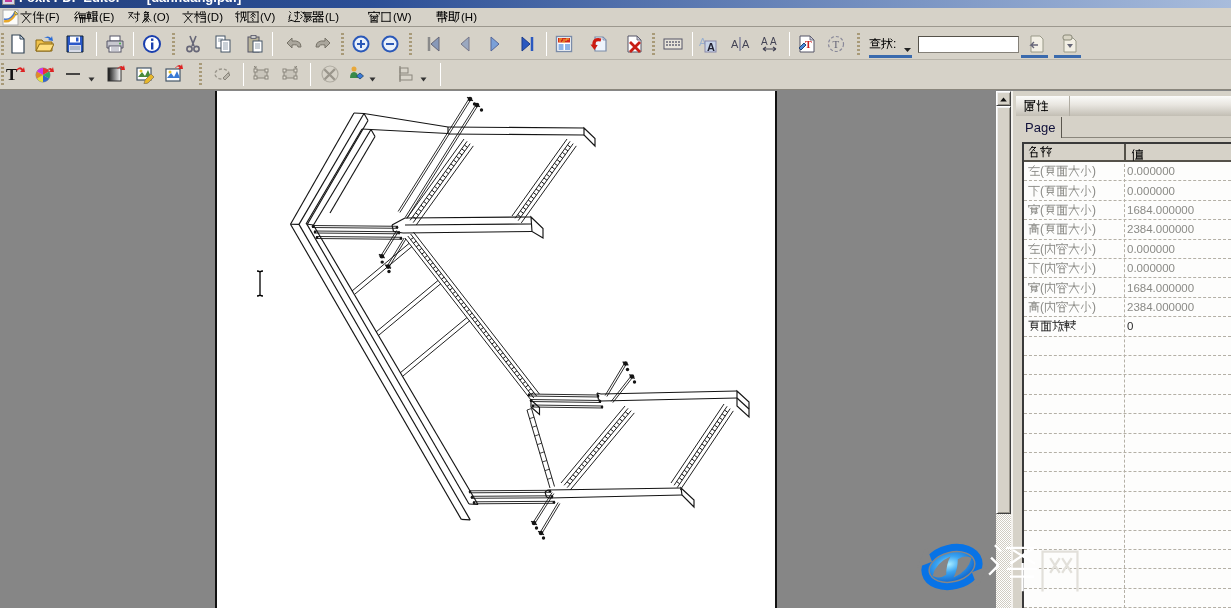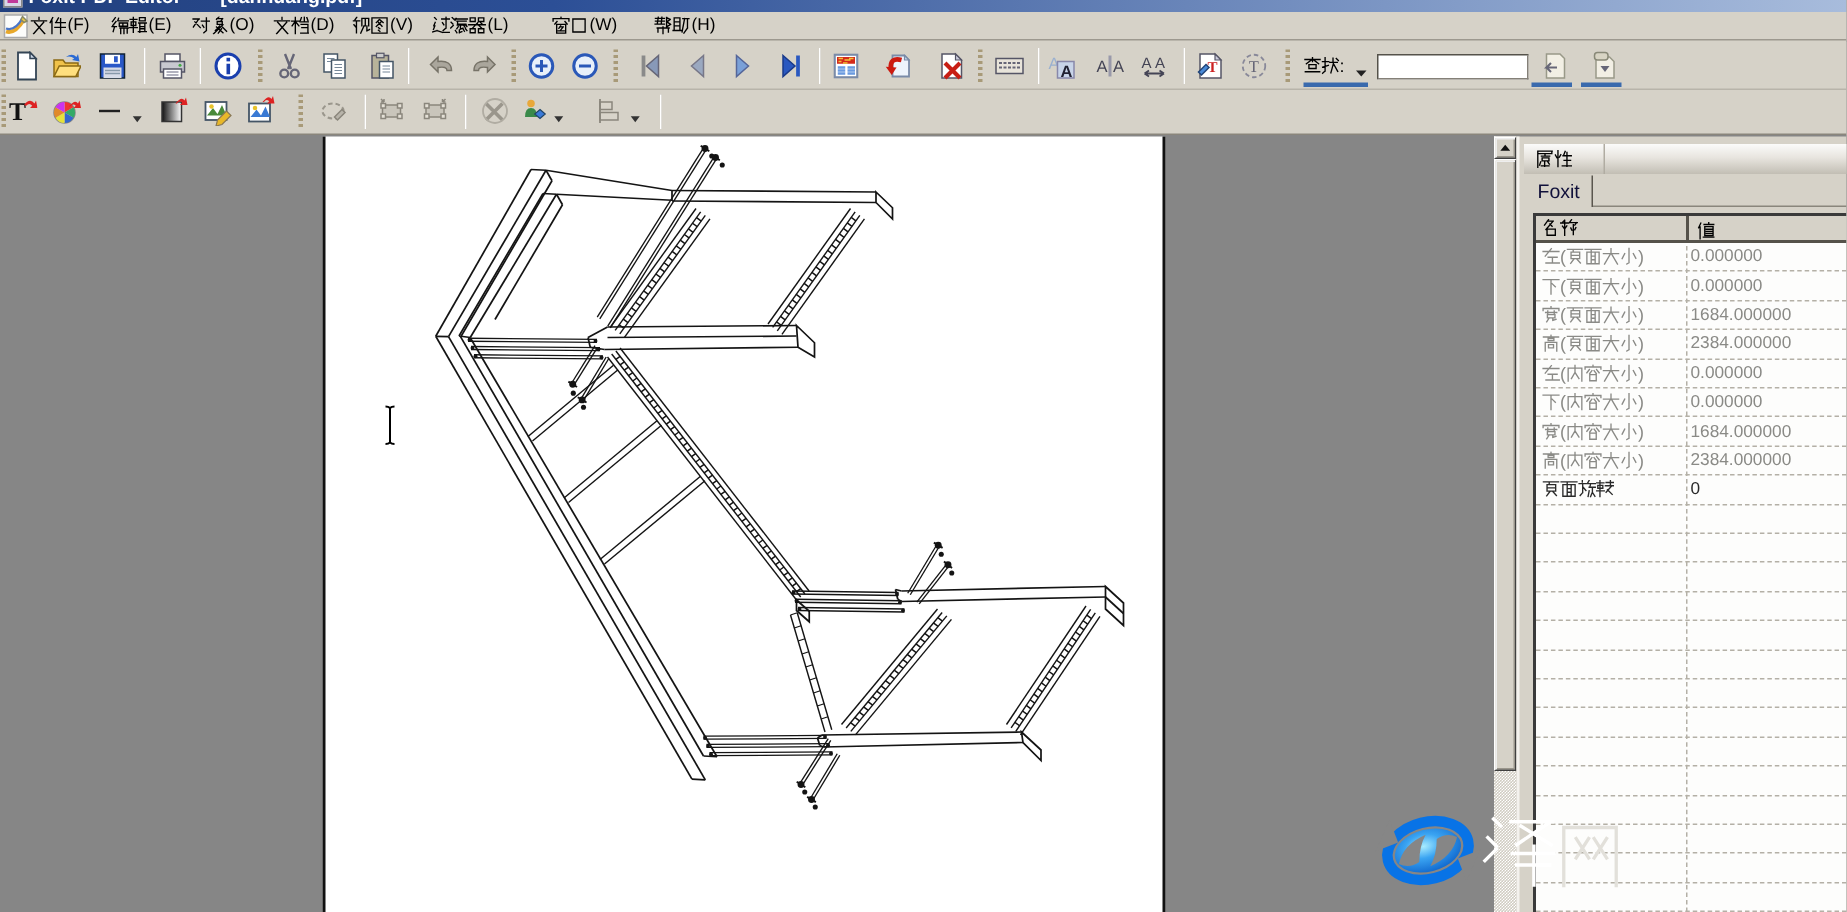--- a/index.html
+++ b/index.html
@@ -785,21 +785,21 @@
     <div class="panel">
       <div class="cap">
         <svg class="hz" style="width:12px;height:12px;" viewBox="0 0 100 100">
           <use href="#u5C5E" style="color:#000"></use>
         </svg>
         <svg class="hz" style="width:12px;height:12px;" viewBox="0 0 100 100">
           <use href="#u6027" style="color:#000"></use>
         </svg>
       </div>
       <div style="position:absolute;left:56px;top:5px;width:1px;height:20px;background:#b0aca2"></div>
-      <div class="ptab">Foxit</div>
+      <div class="ptab">Page</div>
       <div class="tabline"></div>
       <div class="tbl">
         <div class="thead">
           <div class="tname" style="position:absolute;left:0;top:2px">
             <svg class="hz" style="width:12px;height:12px;" viewBox="0 0 100 100">
               <use href="#u540D" style="color:#000"></use>
             </svg>
             <svg class="hz" style="width:12px;height:12px;" viewBox="0 0 100 100">
               <use href="#u79F0" style="color:#000"></use>
             </svg>

